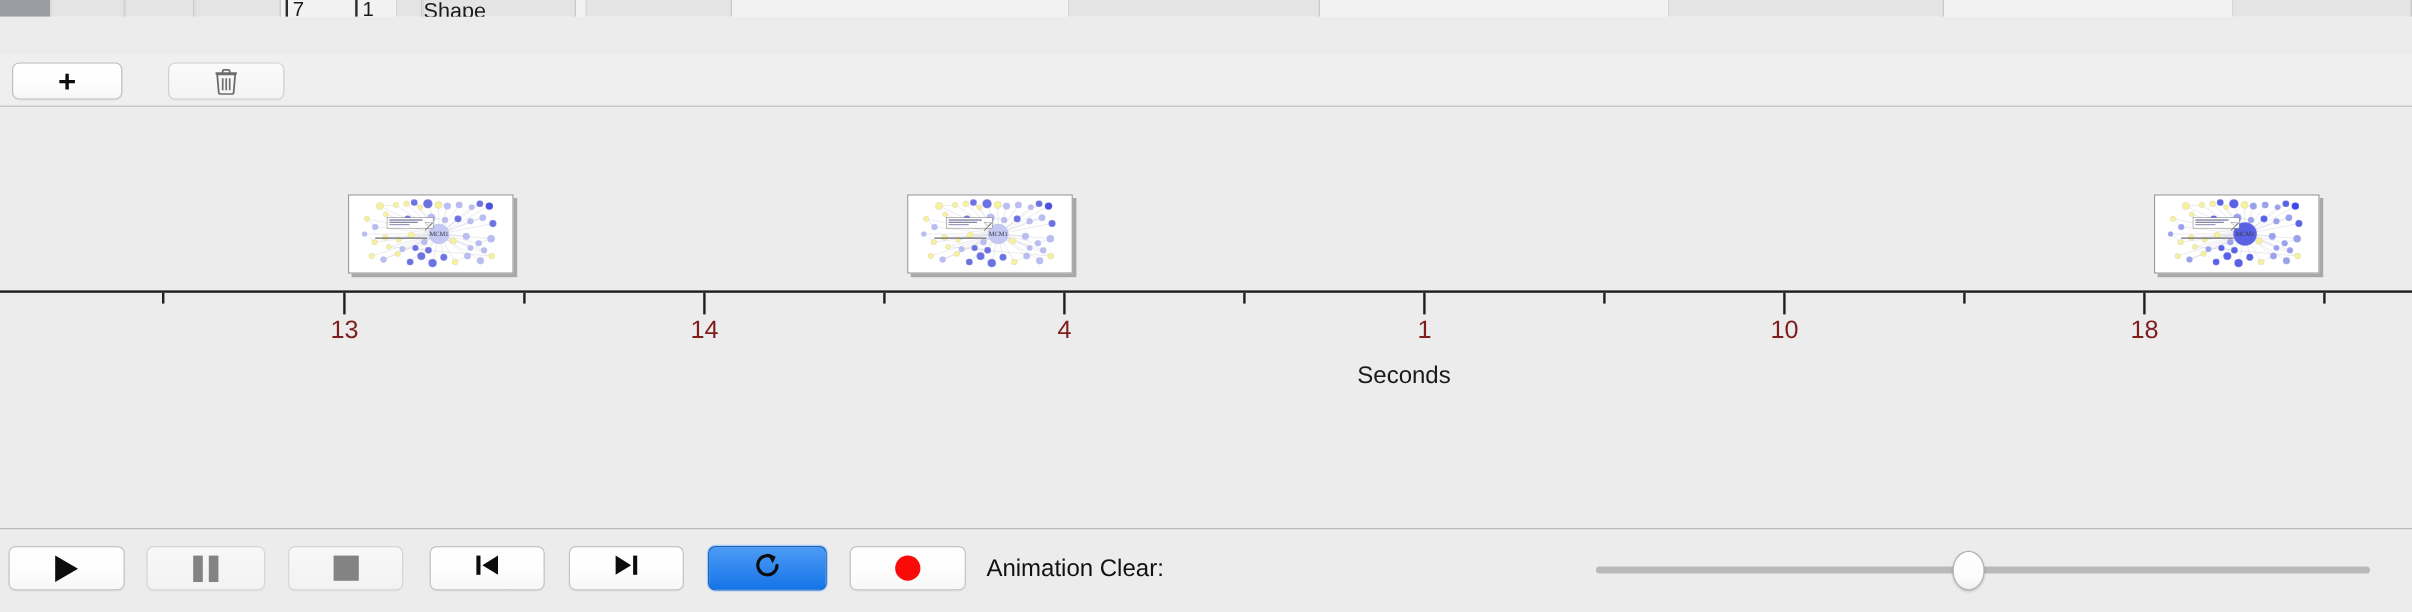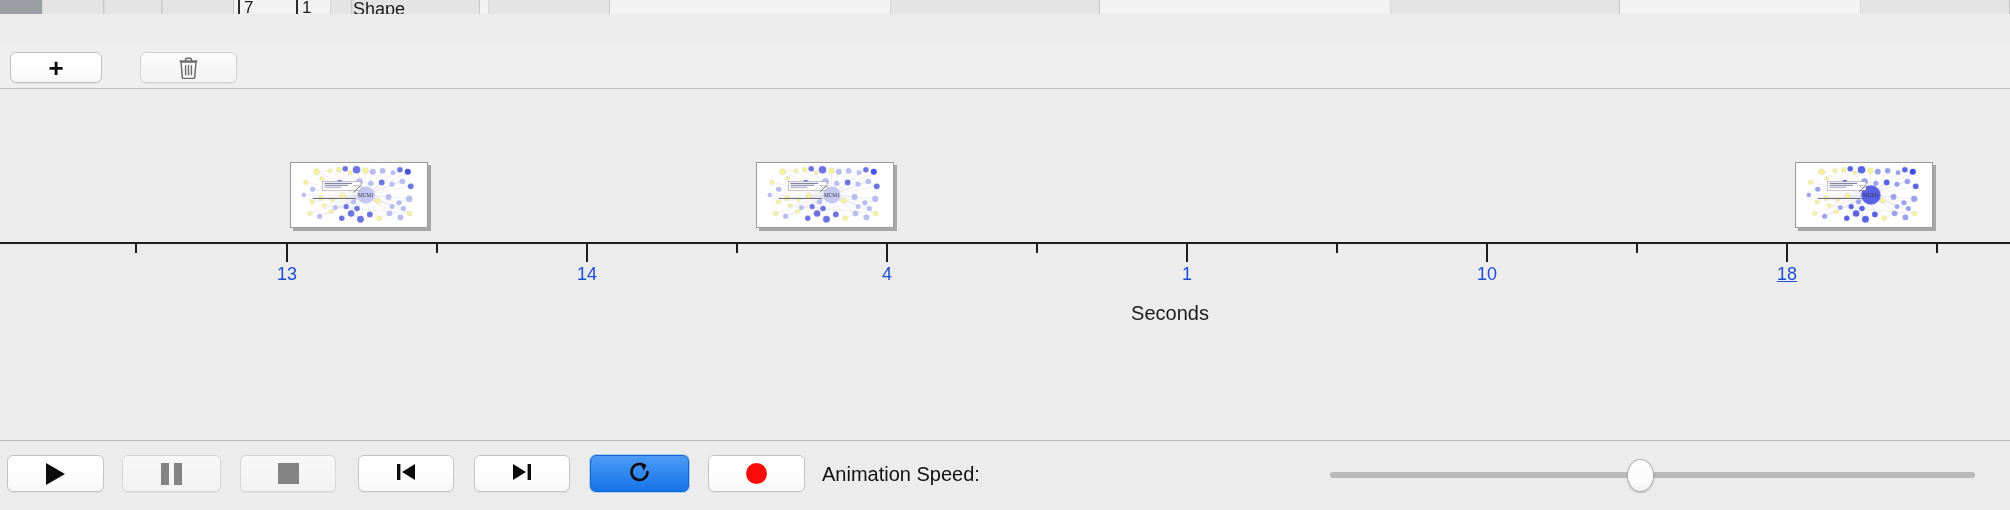--- a/index.html
+++ b/index.html
@@ -87,21 +87,21 @@
   .ruler {
     position: absolute; left: 0; top: 152px; width: 2010px; height: 60px;
   }
   .ruler .baseline {
     position: absolute; left: 0; top: 0; width: 2010px; height: 2px; background: #1d1d1d;
   }
   .ruler .tick { position: absolute; top: 2px; width: 2px; background: #1d1d1d; }
   .ruler .tick.major { height: 18px; }
   .ruler .tick.minor { height: 9px; }
   .ruler .lbl {
-    position: absolute; top: 22px; font-size: 18px; color: #1d4ed8;
+    position: absolute; top: 22px; font-size: 21px; color: #7f1d1d;
     transform: translateX(-50%); white-space: nowrap;
   }
   .axis-title {
     position: absolute; top: 212px; left: 0; width: 2010px;
     text-align: center; font-size: 20px; color: #1a1a1a;
   }
   .axis-title span { position: relative; left: 165px; }
 
   
   .ctrlbar {
@@ -633,21 +633,21 @@
         <div class="tick major" style="left: 886px;"></div>
         <div class="lbl" style="left: 887px;">4</div>
         <div class="tick minor" style="left: 1036px;"></div>
         <div class="tick major" style="left: 1186px;"></div>
         <div class="lbl" style="left: 1187px;">1</div>
         <div class="tick minor" style="left: 1336px;"></div>
         <div class="tick major" style="left: 1486px;"></div>
         <div class="lbl" style="left: 1487px;">10</div>
         <div class="tick minor" style="left: 1636px;"></div>
         <div class="tick major" style="left: 1786px;"></div>
-        <div class="lbl" style="left: 1787px; text-decoration: underline;">18</div>
+        <div class="lbl" style="left: 1787px;">18</div>
         <div class="tick minor" style="left: 1936px;"></div>
       </div>
 
     <div class="axis-title">
       <span>Seconds</span>
     </div>
 
   </div>
 
   <div class="ctrlbar">
@@ -691,20 +691,20 @@
           <path d="M20.5 12a8 8 0 1 1-3.2-6.4" fill="none" stroke="#0c0c0c" stroke-width="2.6" stroke-linecap="round"></path>
           <path d="M12.4 2.2 L19.4 5.0 L16.9 10.4 Z" fill="#0c0c0c"></path>
         </svg>
       </span>
     </div>
 
     <div class="cbtn" id="record-btn">
       <span class="glyph-rec"></span>
     </div>
 
-    <div class="speed-label">Animation Speed:</div>
+    <div class="speed-label">Animation Clear:</div>
 
     <div class="slider">
       <div class="track"></div>
       <div class="thumb" style="left: 296.6px;"></div>
     </div>
   </div>
 </div>
 
 </body></html>

